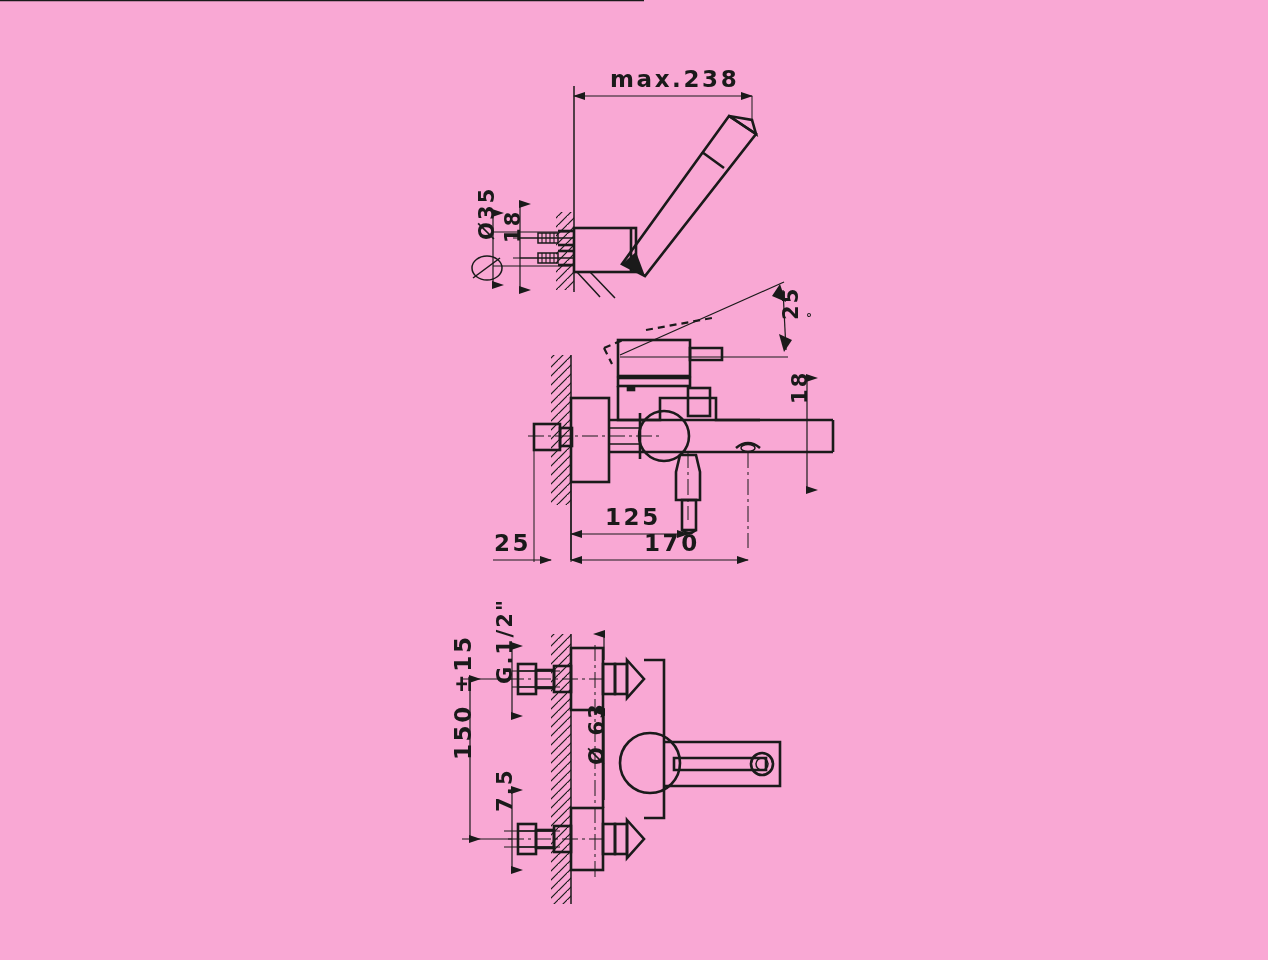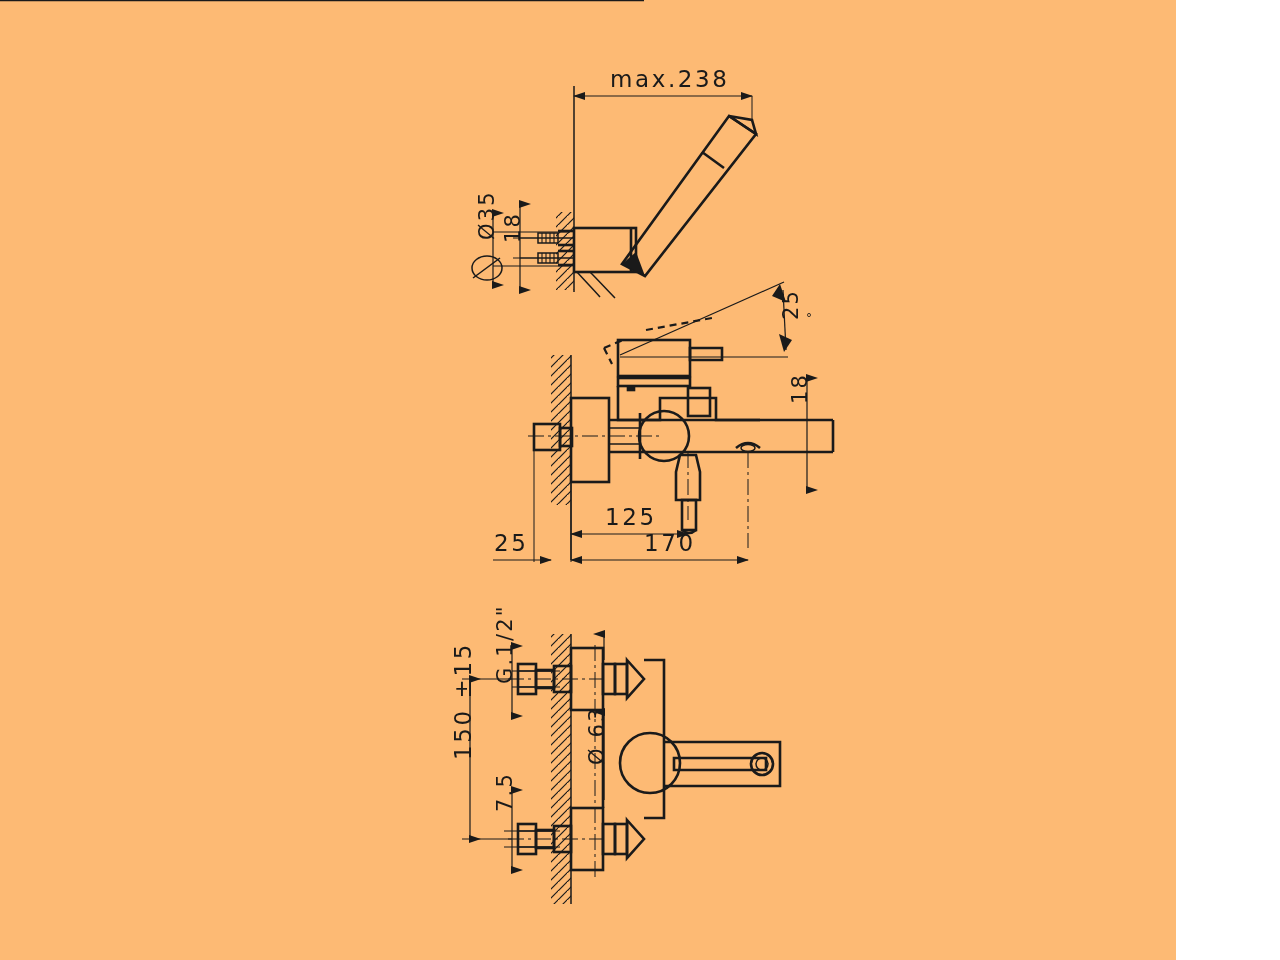--- a/index.html
+++ b/index.html
@@ -1,21 +1,21 @@
 <!DOCTYPE html>
 <html><head>
 <meta charset="utf-8">
 <title>Technical Drawing</title>
 <style>
   html,body{margin:0;padding:0;background:#ffffff;}
   body{
     width:1280px;height:960px;overflow:hidden;
     font-family:"DejaVu Sans","Liberation Sans",sans-serif;
   }
-  #sheet{position:relative;width:1176px;height:960px;background:#fdba74;}
+  #sheet{position:relative;width:1268px;height:960px;background:#f9a8d4;font-weight:bold;}
   svg#drawing{display:block;width:1280px;height:960px;}
   .obj{fill:none;stroke:#1a1a1a;stroke-width:2.6;stroke-linejoin:miter;stroke-linecap:butt;}
   .objthin{fill:none;stroke:#1a1a1a;stroke-width:1.5;}
   .thin{fill:none;stroke:#1a1a1a;stroke-width:1.1;}
   .dimline{fill:none;stroke:#1a1a1a;stroke-width:1.2;}
   .extline{fill:none;stroke:#1a1a1a;stroke-width:1.0;}
   .hatch{fill:none;stroke:#1a1a1a;stroke-width:1.2;}
   .center{fill:none;stroke:#1a1a1a;stroke-width:1.0;stroke-dasharray:16 4 3 4;}
   .dashed{fill:none;stroke:#1a1a1a;stroke-width:2.2;stroke-dasharray:7 5;}
   .solidfill{fill:#1a1a1a;stroke:none;}

